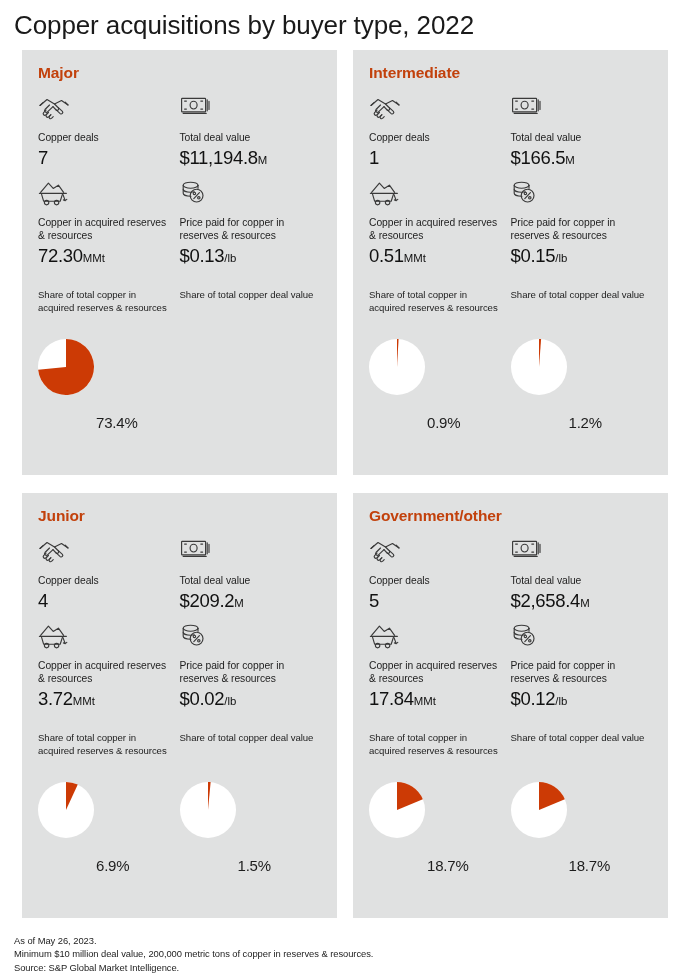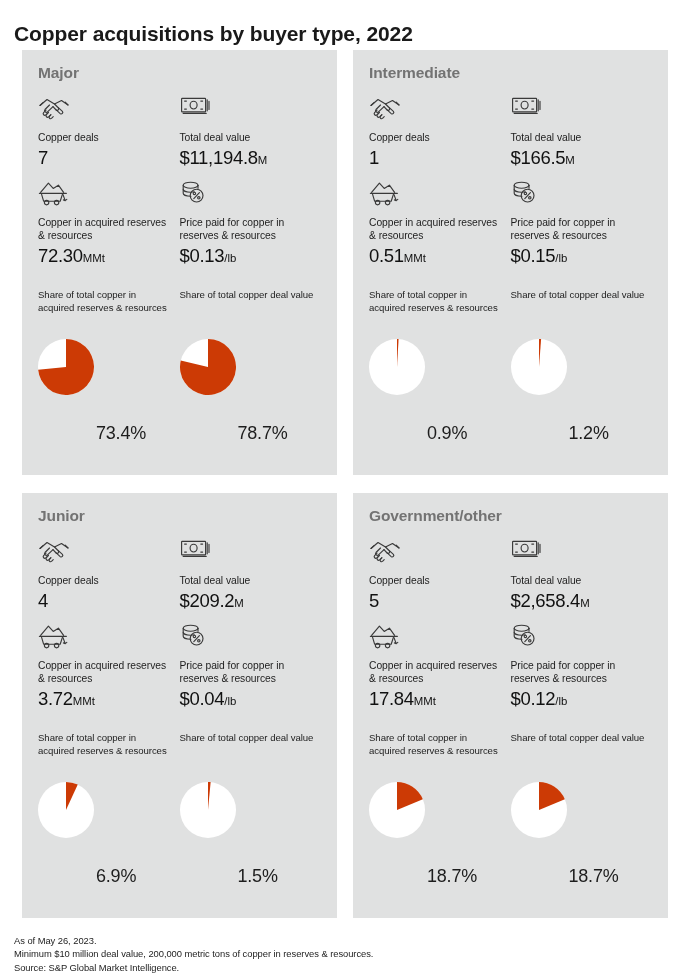--- a/index.html
+++ b/index.html
@@ -19,23 +19,23 @@
   }
   .page {
     width: 690px;
     height: 980px;
     position: relative;
     box-sizing: border-box;
   }
   .page-title {
     position: absolute;
     left: 14px;
-    top: 22px;
-    font-size: 21px;
-    font-weight: 700;
+    top: 10px;
+    font-size: 26px;
+    font-weight: 400;
     letter-spacing: -0.1px;
     color: #1a1a1a;
     white-space: nowrap;
   }
   .grid {
     position: absolute;
     left: 22px;
     top: 50px;
     width: 646px;
     display: flex;
@@ -46,21 +46,21 @@
     width: 315px;
     height: 425px;
     background: #e0e1e1;
     box-sizing: border-box;
     padding: 14px 16px 0 16px;
     position: relative;
   }
   .panel-title {
     font-size: 15.5px;
     font-weight: 700;
-    color: #737373;
+    color: #c2410c;
     letter-spacing: -0.1px;
     margin: 0 0 14px 0;
     line-height: 1.1;
   }
   .metrics {
     display: flex;
     flex-wrap: wrap;
     align-items: flex-end;
   }
   .metric {
@@ -117,22 +117,22 @@
   }
   .pie-wrap svg {
     display: block;
     position: absolute;
     left: 0;
     top: 0;
   }
   .pie-pct {
     position: absolute;
     left: 58px;
-    top: 84px;
-    font-size: 18px;
+    top: 75px;
+    font-size: 15px;
     color: #1d1d1d;
     white-space: nowrap;
     letter-spacing: -0.2px;
   }
   .footnotes {
     position: absolute;
     left: 14px;
     top: 934px;
     font-size: 9.4px;
     line-height: 1.42;
@@ -219,27 +219,20 @@
             <div class="pie-wrap">
               <svg width="56" height="56" viewBox="0 0 56 56">
                 <circle cx="28" cy="28" r="28" fill="#ffffff"></circle>
                 <path d="M 28 28 L 28.000 0.000 A 28 28 0 1 1 0.141 30.810 Z" fill="#cc3a05"></path>
               </svg>
               <span class="pie-pct">73.4%</span>
             </div>
           </div>
           <div class="share">
             <div class="share-label">Share of total copper deal value</div>
-            <div class="pie-wrap">
-              <svg width="56" height="56" viewBox="0 0 56 56">
-                <circle cx="28" cy="28" r="28" fill="#ffffff"></circle>
-                <path d="M 28 28 L 28.000 0.000 A 28 28 0 1 1 0.753 21.549 Z" fill="#cc3a05"></path>
-              </svg>
-              <span class="pie-pct">78.7%</span>
-            </div>
           </div>
         </div>
       </div>
       <div class="panel" style="background: rgb(224, 225, 225);">
         <div class="panel-title">Intermediate</div>
         <div class="metrics">
           <div class="metric">
             <span class="metric-icon">
               <svg width="32" height="26" viewBox="0 0 32 26" fill="none" stroke="#3a3a3a" stroke-width="1.15" stroke-linecap="round" stroke-linejoin="round">
                 <path d="M2 10.5 L9 4.5 L16.5 9 L23.5 5.5 L30 10"></path>
@@ -377,21 +370,21 @@
                 <path d="M3.2 5.2 v4 c0 1.66 3.31 3 7.4 3 c1.35 0 2.62 -0.15 3.7 -0.4"></path>
                 <path d="M3.2 9.2 v4 c0 1.66 3.31 3 7.4 3 h0.3"></path>
                 <path d="M18 5.2 v3.1"></path>
                 <circle cx="16.6" cy="15.6" r="6.4"></circle>
                 <circle cx="14.4" cy="13.4" r="1.2"></circle>
                 <circle cx="18.8" cy="17.8" r="1.2"></circle>
                 <path d="M19.4 12.6 L13.8 18.6"></path>
               </svg>
             </span>
             <div class="metric-label">Price paid for copper in reserves &amp; resources</div>
-            <div class="metric-value"><span>$0.04</span><span class="unit">/lb</span></div>
+            <div class="metric-value"><span>$0.02</span><span class="unit">/lb</span></div>
           </div>
         </div>
         <div class="shares">
           <div class="share">
             <div class="share-label">Share of total copper in acquired reserves &amp; resources</div>
             <div class="pie-wrap">
               <svg width="56" height="56" viewBox="0 0 56 56">
                 <circle cx="28" cy="28" r="28" fill="#ffffff"></circle>
                 <path d="M 28 28 L 28.000 0.000 A 28 28 0 0 1 39.762 2.590 Z" fill="#cc3a05"></path>
               </svg>

